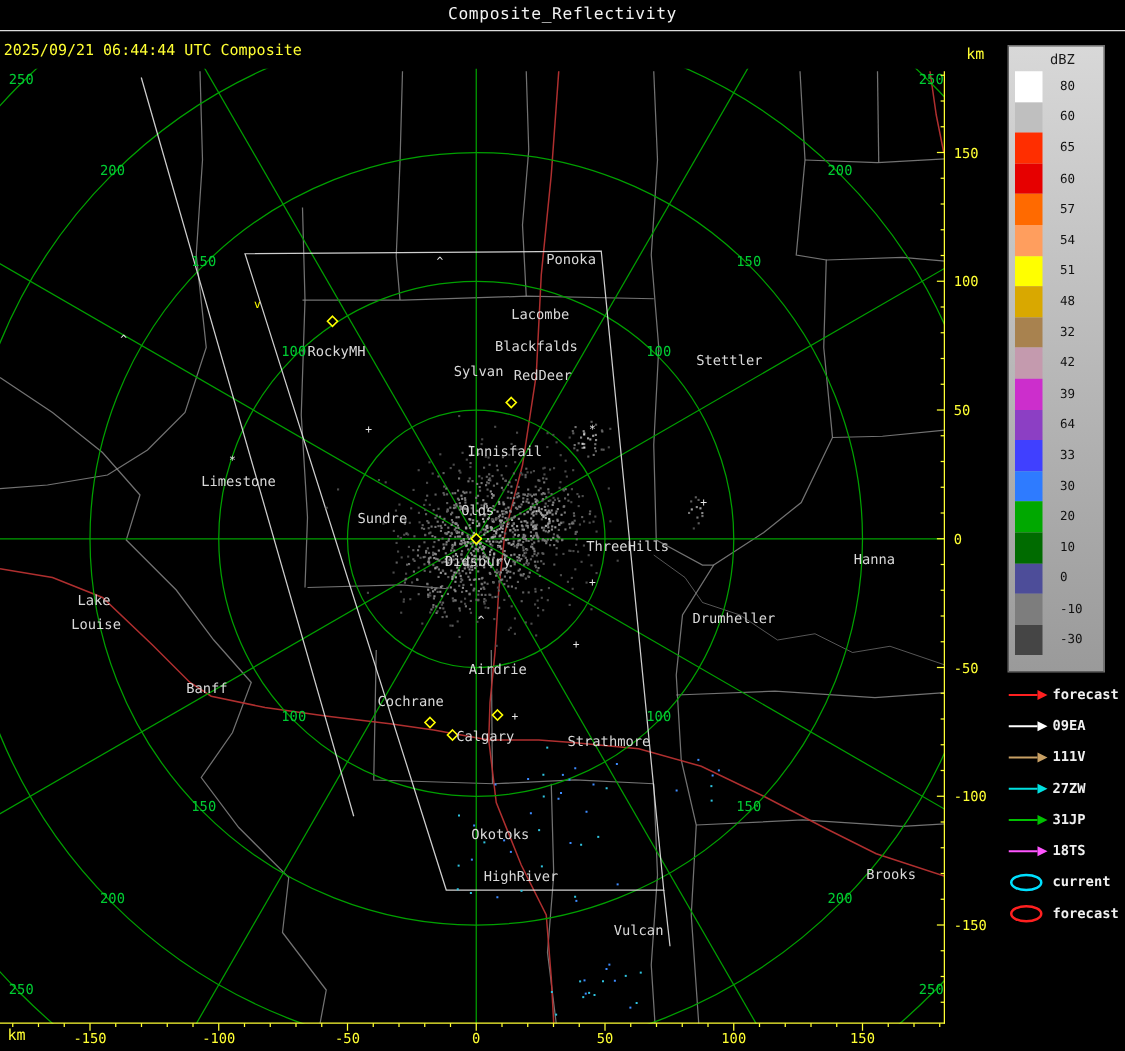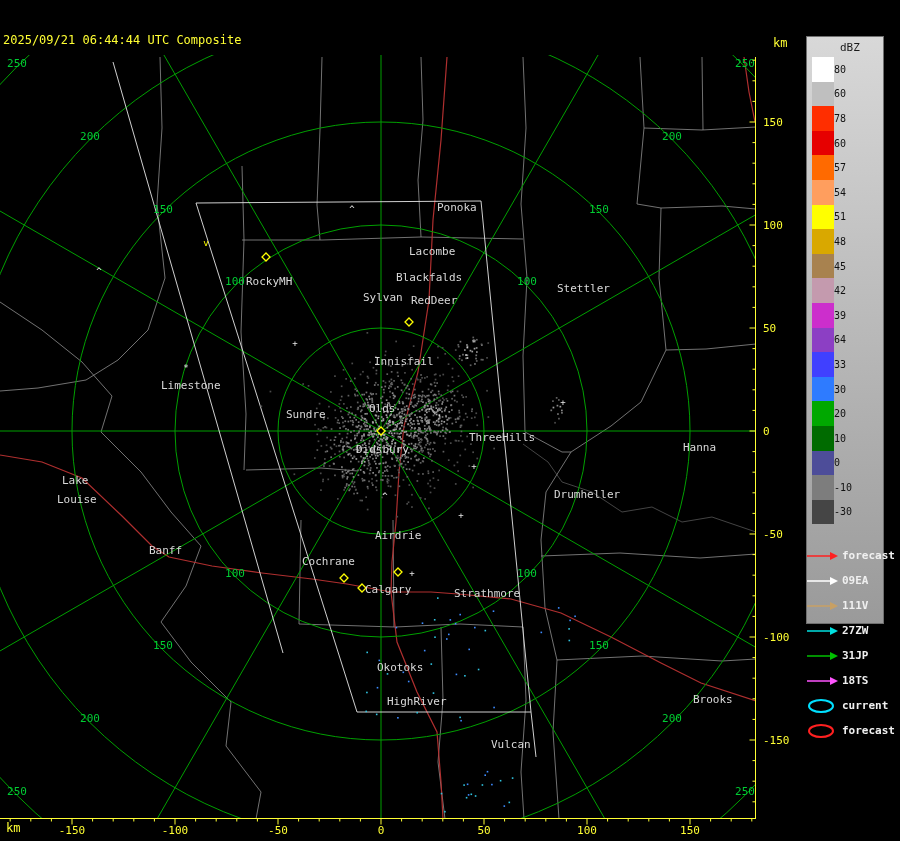--- a/index.html
+++ b/index.html
@@ -5,27 +5,27 @@
   *{margin:0;padding:0;box-sizing:border-box;}
   html,body{background:#000;}
   body{font-family:"DejaVu Sans Mono",monospace;}
   .screen{position:relative;width:900px;height:841px;background:#000;overflow:hidden;}
   #map-svg{position:absolute;left:0;top:0;}
   .title-bar{position:absolute;left:0;top:0;width:900px;height:25px;border-bottom:1px solid #dcdcdc;
              color:#f2f2f2;font-size:13px;letter-spacing:.5px;text-align:center;line-height:24px;}
   .timestamp{position:absolute;left:3px;top:33px;color:#ffff33;font-size:12px;}
   .km-top{position:absolute;left:773px;top:36px;color:#ffff33;font-size:12px;}
   .km-bottom{position:absolute;left:6px;top:821px;color:#ffff33;font-size:12px;}
-  .colorbar-panel{position:absolute;left:806px;top:36px;width:78px;height:588px;
+  .colorbar-panel{position:absolute;left:806px;top:36px;width:78px;height:502px;
                   background:linear-gradient(180deg,#d8d8d8,#9a9a9a);border:1px solid #6f6f6f;
                   padding:3px 0 0 5px;}
   .cb-title{color:#1a1a1a;font-size:11px;margin:1px 0 3px 28px;}
   .cb-row{display:flex;align-items:center;height:24.6px;}
   .cb-swatch{width:22px;height:24.6px;}
-  .cb-label{color:#111;font-size:10px;margin-left:0;}
+  .cb-label{color:#111;font-size:10px;margin-left:14px;}
   .legend{position:absolute;left:806px;top:543px;width:94px;}
   .legend-row{display:flex;align-items:center;height:25px;}
   .legend-icon{width:34px;height:16px;flex:0 0 34px;}
   .legend-label{color:#f0f0f0;font-size:11px;margin-left:2px;font-weight:bold;}
   svg text{font-family:"DejaVu Sans Mono",monospace;}
   .boundary{fill:none;stroke-width:1;opacity:.8;}
   .river{fill:none;stroke-width:.8;opacity:.6;}
   .road{fill:none;stroke-width:1.2;opacity:.95;}
   .scanline{fill:none;stroke-width:1;opacity:.9;}
 </style>
@@ -1470,39 +1470,42 @@
         <text x="763" y="126" fill="#ffff33" font-size="11">150</text>
         <text x="763" y="229" fill="#ffff33" font-size="11">100</text>
         <text x="763" y="332" fill="#ffff33" font-size="11">50</text>
         <text x="763" y="435" fill="#ffff33" font-size="11">0</text>
         <text x="763" y="538" fill="#ffff33" font-size="11">-50</text>
         <text x="763" y="641" fill="#ffff33" font-size="11">-100</text>
         <text x="763" y="744" fill="#ffff33" font-size="11">-150</text>
       </g>
   </svg>
 
+  <div class="title-bar">
+    <span>Composite_Reflectivity</span>
+  </div>
 
   <div class="timestamp">2025/09/21 06:44:44 UTC Composite</div>
   <div class="km-top">km</div>
   <div class="km-bottom">km</div>
 
   <div class="colorbar-panel">
     <div class="cb-title">dBZ</div>
     <div id="cb-cells">
         <div class="cb-row">
           <div class="cb-swatch" style="background: rgb(255, 255, 255);"></div>
           <div class="cb-label">80</div>
         </div>
         <div class="cb-row">
           <div class="cb-swatch" style="background: rgb(191, 191, 191);"></div>
           <div class="cb-label">60</div>
         </div>
         <div class="cb-row">
           <div class="cb-swatch" style="background: rgb(255, 46, 0);"></div>
-          <div class="cb-label">78</div>
+          <div class="cb-label">65</div>
         </div>
         <div class="cb-row">
           <div class="cb-swatch" style="background: rgb(230, 0, 0);"></div>
           <div class="cb-label">60</div>
         </div>
         <div class="cb-row">
           <div class="cb-swatch" style="background: rgb(255, 106, 0);"></div>
           <div class="cb-label">57</div>
         </div>
         <div class="cb-row">
@@ -1512,21 +1515,21 @@
         <div class="cb-row">
           <div class="cb-swatch" style="background: rgb(255, 255, 0);"></div>
           <div class="cb-label">51</div>
         </div>
         <div class="cb-row">
           <div class="cb-swatch" style="background: rgb(217, 168, 0);"></div>
           <div class="cb-label">48</div>
         </div>
         <div class="cb-row">
           <div class="cb-swatch" style="background: rgb(168, 130, 79);"></div>
-          <div class="cb-label">45</div>
+          <div class="cb-label">32</div>
         </div>
         <div class="cb-row">
           <div class="cb-swatch" style="background: rgb(196, 154, 174);"></div>
           <div class="cb-label">42</div>
         </div>
         <div class="cb-row">
           <div class="cb-swatch" style="background: rgb(204, 46, 204);"></div>
           <div class="cb-label">39</div>
         </div>
         <div class="cb-row">

